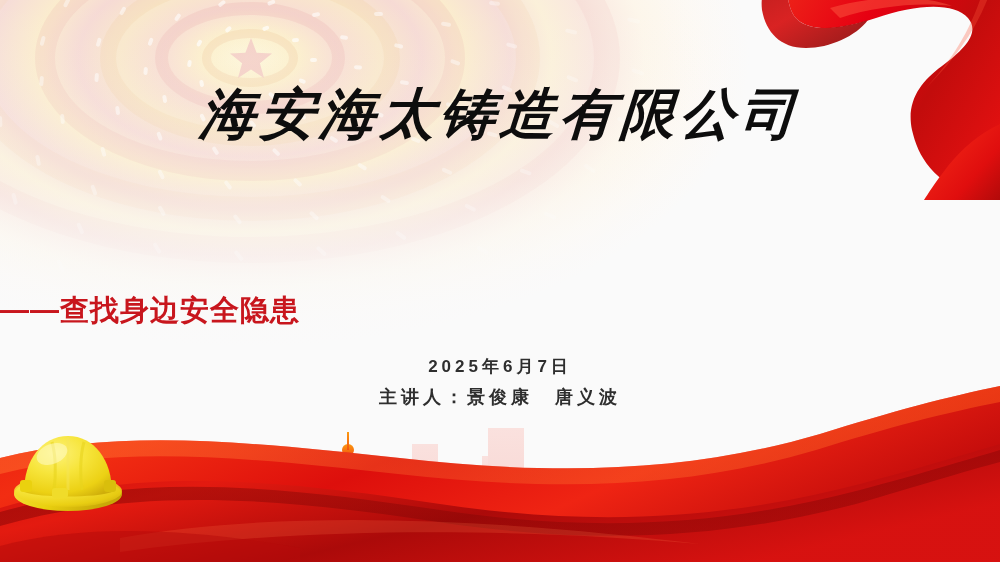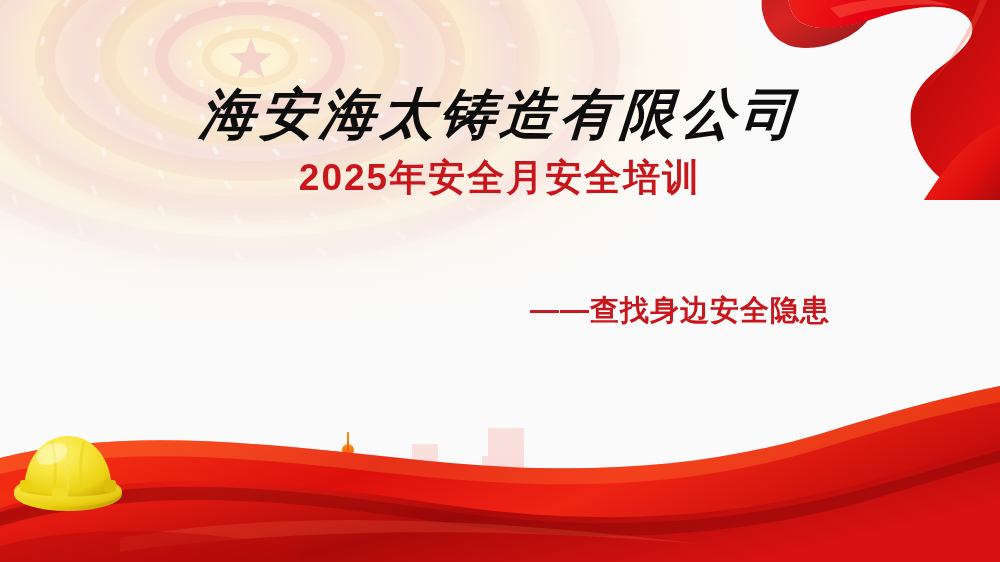--- a/index.html
+++ b/index.html
@@ -104,21 +104,21 @@
     font-size:51px;
     font-weight:bold;
     color:#b01612;
     letter-spacing:1px;
     white-space:nowrap;
     text-shadow:1px 1px 0 rgba(120,10,8,.35);
   }
   .sub-slogan{
     position:absolute; left:0; top:291px; width:1000px;
     padding-right:170px;
-    text-align:right;
+    text-align:left;
     font-size:29px;
     font-weight:bold;
     color:#c8161d;
     letter-spacing:1px;
     white-space:nowrap;
   }
   .meta-date{
     position:absolute; left:0; top:355px; width:1000px;
     text-align:center;
     font-size:17px;
@@ -430,21 +430,22 @@
     <rect x="12" y="56" width="12" height="12" rx="3" fill="#ead10f"></rect>
     <rect x="96" y="56" width="12" height="12" rx="3" fill="#d9be0c"></rect>
     <rect x="44" y="64" width="16" height="10" rx="3" fill="#f0dc2a"></rect>
 
     <ellipse cx="44" cy="30" rx="16" ry="10" fill="#fffbc8" opacity=".55" transform="rotate(-22 44 30)"></ellipse>
   </svg>
 
   <div class="title-wrap">
     <div class="company-name">海安海太铸造有限公司</div>
 
-    <div class="subtitle">2025年安全月安全培训</div>
 
 
     <div class="sub-slogan">——查找身边安全隐患</div>
 
-
+    <div class="meta-date">2025年6月7日</div>
+
+    <div class="meta-speaker">主讲人：景俊康　唐义波</div>
   </div>
 
 </div>
 
 </body></html>

